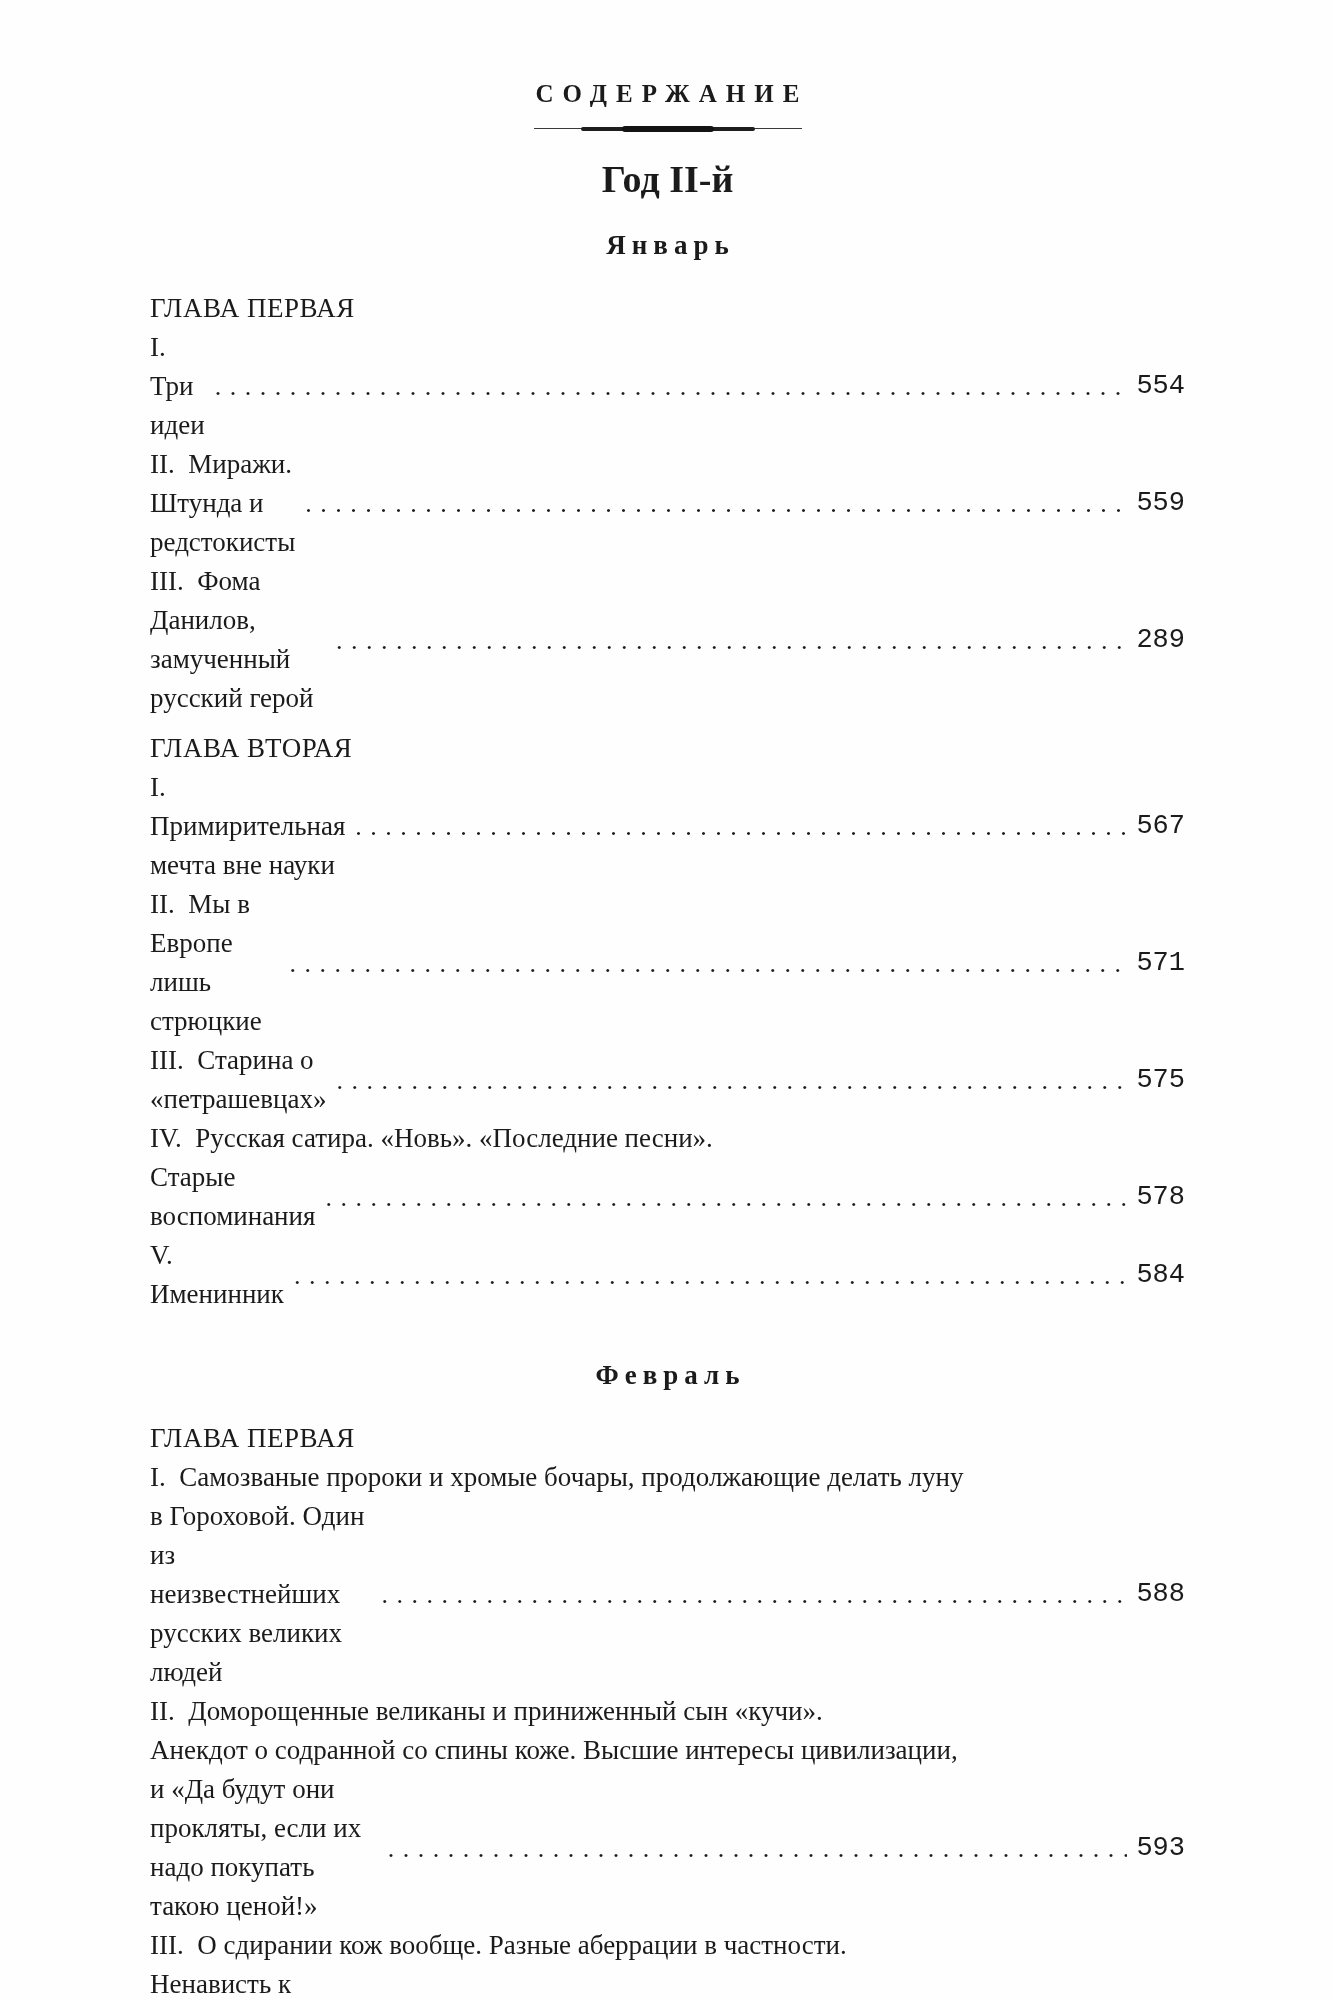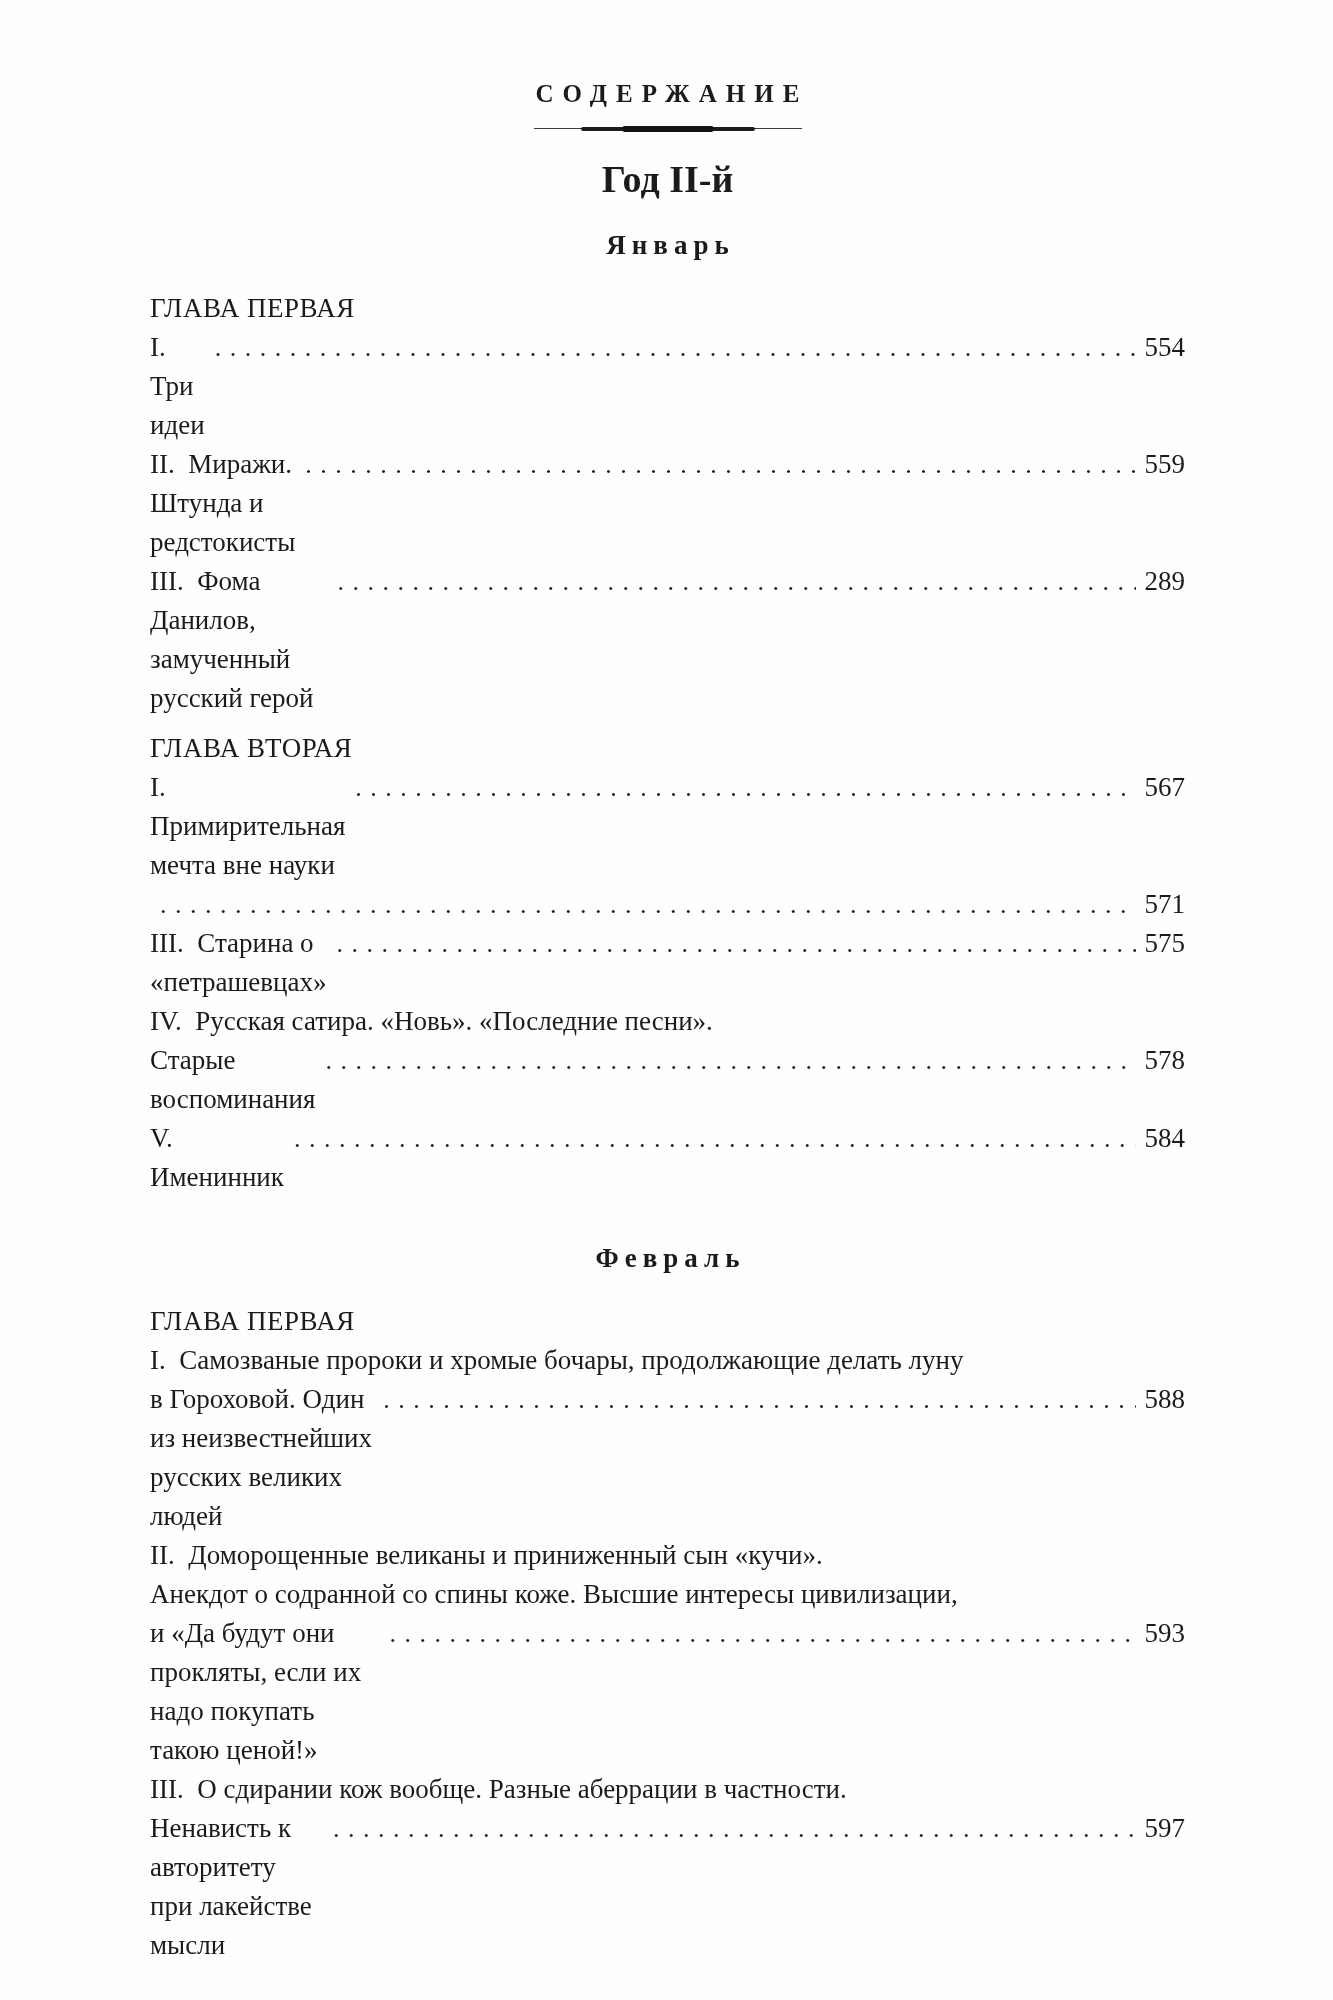--- a/index.html
+++ b/index.html
@@ -72,39 +72,39 @@
   .month-section:first-of-type .month-heading { margin-top: 27px; }
 
   .chapter + .chapter { margin-top: 11px; }
   .chapter-heading {
     font-size: 27px;
     line-height: 39px;
     letter-spacing: 0.5px;
   }
   .entry-line {
     display: flex;
-    align-items: flex-start;
+    align-items: center;
     font-size: 27px;
     line-height: 39px;
   }
   .entry-text { white-space: pre-wrap; }
   .leader {
     flex: 1 1 auto;
     overflow: hidden;
     white-space: nowrap;
     margin-left: 10px;
     margin-right: 9px;
   }
   .leader::after {
     content: "..................................................................................................................................................................";
     letter-spacing: 8.5px;
     font-size: 26px;
     color: #1b1b1b;
   }
-  .pagenum { flex: 0 0 auto; }
+  .pagenum { flex: 0 0 auto; font-family: Liberation Mono, monospace; }
 </style>
 </head>
 <body>
 
 <div class="page">
   <div class="content">
 
     <div class="toc-title">СОДЕРЖАНИЕ</div>
 
     <div class="rule-wrap">
@@ -148,20 +148,21 @@
             <div class="chapter-heading">ГЛАВА ВТОРАЯ</div>
             <div class="toc-entry">
               <div class="entry-line">
                 <span class="entry-text">I.&nbsp; Примирительная мечта вне науки</span>
                 <span class="leader"></span>
                 <span class="pagenum">567</span>
               </div>
             </div>
             <div class="toc-entry">
               <div class="entry-line">
+                <span class="entry-text">II.&nbsp; Мы в Европе лишь стрюцкие</span>
                 <span class="leader"></span>
                 <span class="pagenum">571</span>
               </div>
             </div>
             <div class="toc-entry">
               <div class="entry-line">
                 <span class="entry-text">III.&nbsp; Старина о «петрашевцах»</span>
                 <span class="leader"></span>
                 <span class="pagenum">575</span>
               </div>

